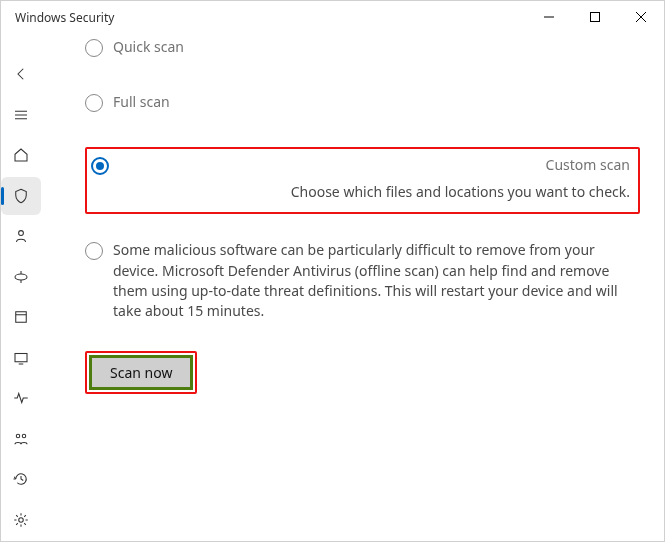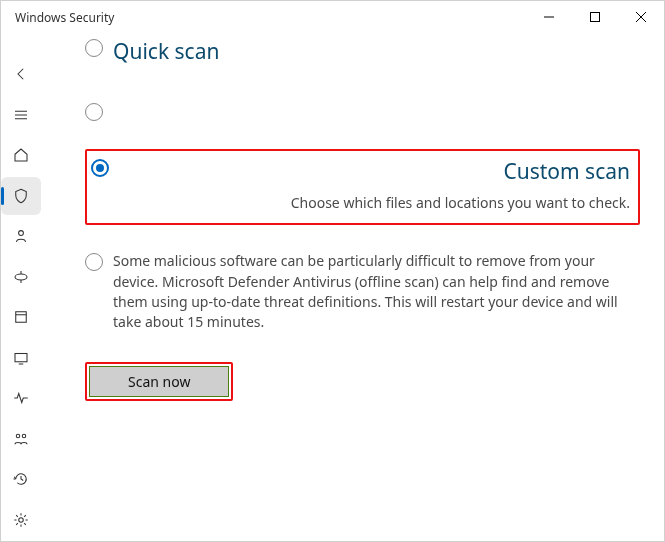--- a/index.html
+++ b/index.html
@@ -103,40 +103,40 @@
   }
   .radio-inner {
     width: 8px;
     height: 8px;
     background: #0067c0;
     border-radius: 50%;
     display: none;
   }
   .radio-outer.selected .radio-inner { display: block; }
   .option .text-col { flex: 1 1 auto; }
-  .opt-title { font-size: 21px; color: #0c4a6e; margin-bottom: 8px; }
+  .opt-title { font-size: 14px; color: #737373; margin-bottom: 8px; }
   .opt-desc { font-size: 14px; color: #4a4a4a; line-height: 1.45; }
   .highlight-custom {
     border: 2px solid #e11;
     border-radius: 2px;
     padding: 6px 8px 10px 4px;
     margin-bottom: 26px;
   }
   .highlight-custom .option { margin-bottom: 0; text-align: right; }
   .scan-btn-wrap {
     border: 2px solid #e11;
     border-radius: 2px;
     display: inline-block;
     padding: 2px;
     margin-top: 2px;
   }
   .scan-btn {
     background: #cfcfcf;
-    border: 1px solid #4d7c0f;
-    padding: 5px 38px;
+    border: 3px solid #4d7c0f;
+    padding: 5px 18px;
     font-size: 14px;
     cursor: pointer;
     font-family: inherit;
     color: #111;
   }
 </style>
 </head>
 <body>
 
 <div class="titlebar">
@@ -242,20 +242,21 @@
       <div class="text-col">
         <div class="opt-title">Quick scan</div>
       </div>
     </div>
 
     <div class="option">
       <div class="radio-col">
         <div class="radio-outer"></div>
       </div>
       <div class="text-col">
+        <div class="opt-title">Full scan</div>
       </div>
     </div>
 
     <div class="highlight-custom">
       <div class="option">
         <div class="radio-col">
           <div class="radio-outer selected">
               <div class="radio-inner"></div>
             </div>
         </div>

